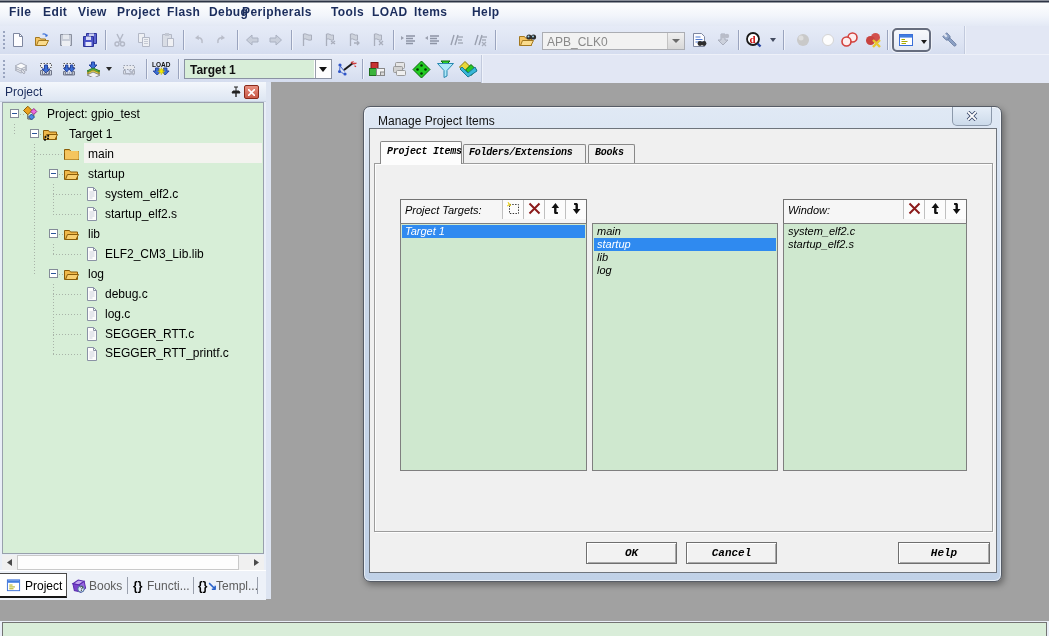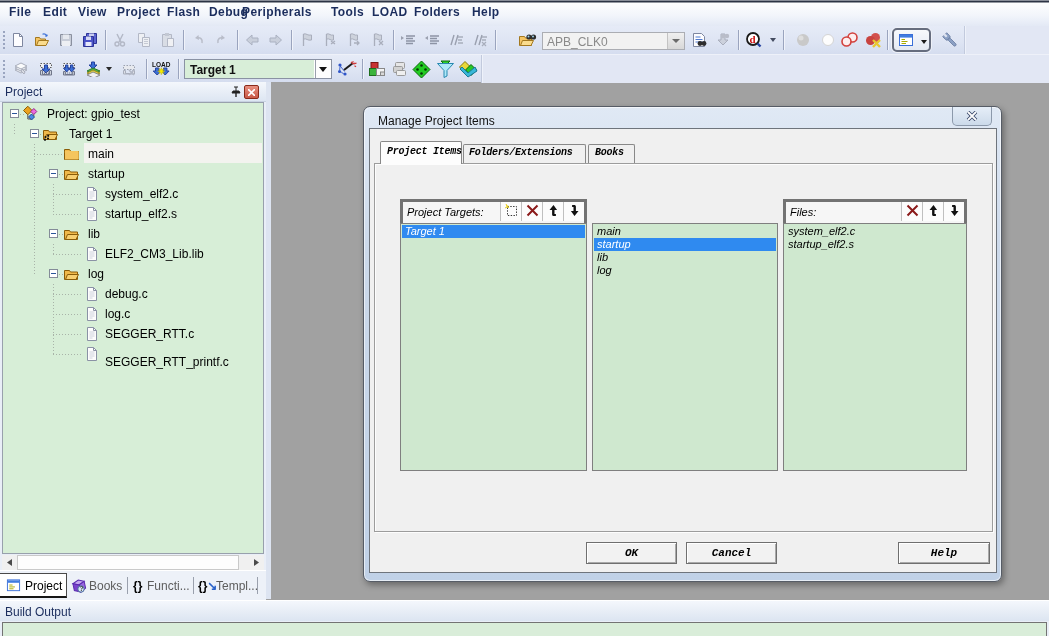--- a/index.html
+++ b/index.html
@@ -75,21 +75,21 @@
 #dlg-close { position:absolute; left:588px; top:0px; width:40px; height:19px;
   background:linear-gradient(#e6eef8,#ccdaea); border:1px solid #8c99ab; border-top:none;
   border-radius:0 0 5px 5px; }
 #dlg-close svg { display:block; margin:4px auto 0; }
 #dlg-body { position:absolute; left:5px; top:21px; width:628px; height:445px; background:#f0f0f0; border:1px solid #6e747c;font-style:italic; }
 
 
 .dtab { position:absolute; white-space:nowrap; font-family:"Liberation Mono",monospace; font-weight:700; font-size:10px; letter-spacing:-0.25px; color:#000; background:#f0f0f0; border:1px solid #888; border-bottom:none; border-radius:2px 2px 0 0; }
 #dpane { position:absolute; left:4px; top:34px; width:619px; height:369px; background:#f0f0f0; border:1px solid #9c9c9c; box-shadow:inset 1px 1px 0 #fdfdfd, 1px 1px 0 #fdfdfd; }
 
-.lblrow { position:absolute; top:70px; height:28px; background:#f6f6f6; border:3px solid #737373; }
+.lblrow { position:absolute; top:70px; height:28px; background:#f6f6f6; border:1px solid #737373; }
 .lblrow .t { position:absolute; left:4px; top:4px; font-size:11px; color:#000; }
 .btnstrip { position:absolute; right:0; top:0; height:19px; background:#fcfcfc; display:flex; }
 .sbt { width:21px; height:19px; border-left:1px solid #c0c0c0; position:relative; }
 .sbt svg { display:block; margin:2px auto 0; }
 .list { position:absolute; top:94px; height:248px; background:#cfe8cf; border:1px solid #7f7f7f; }
 .li { position:absolute; left:1px; right:1px; height:13px; font-size:11px; color:#000; padding-left:3px; line-height:13px; white-space:nowrap; }
 .li.sel { background:#2f8af0; color:#fff; }
 
 .pbtn { position:absolute; background:#f2f2f2; border:1px solid #6f6f6f;
   box-shadow:inset 1px 1px 0 #ffffff, inset -1px -1px 0 #a9a9a9;
@@ -103,21 +103,21 @@
   <div id="menubar" class="abs">
     <span class="menu-item" style="left:9px">File</span>
     <span class="menu-item" style="left:43px">Edit</span>
     <span class="menu-item" style="left:78px">View</span>
     <span class="menu-item" style="left:117px">Project</span>
     <span class="menu-item" style="left:167px">Flash</span>
     <span class="menu-item" style="left:209px">Debug</span>
     <span class="menu-item" style="left:242px">Peripherals</span>
     <span class="menu-item" style="left:331px">Tools</span>
     <span class="menu-item" style="left:372px">LOAD</span>
-    <span class="menu-item" style="left:414px">Folders</span>
+    <span class="menu-item" style="left:414px">Items</span>
     <span class="menu-item" style="left:472px">Help</span>
   </div>
 
   <div id="toolbar1" class="abs toolbar">
     <div class="grip"></div>
     <div class="ico" style="left:10px">
         <svg viewBox="0 0 16 16">
           <path d="M3.5 1.5h6l3 3v10h-9z" fill="#fdfdff" stroke="#7e87a0"></path>
           <path d="M9.5 1.5v3h3" fill="none" stroke="#7e87a0"></path>
         </svg>
@@ -592,21 +592,21 @@
         </div>
       <span class="titext" style="left:102px; top:224px">SEGGER_RTT.c</span>
 
       <div class="ticon" style="left:81px; top:243px">
           <svg viewBox="0 0 16 16">
             <path d="M3.5 1.5h6l3 3v10h-9z" fill="#fdfdfd" stroke="#8a92a5"></path>
             <path d="M9.5 1.5v3h3" fill="none" stroke="#8a92a5"></path>
             <path d="M5.5 6h5M5.5 8h5M5.5 10h5M5.5 12h3" stroke="#c2c8d4" stroke-width="0.8"></path>
           </svg>
         </div>
-      <span class="titext" style="left:102px; top:252px">SEGGER_RTT_printf.c</span>
+      <span class="titext" style="left:102px; top:243px">SEGGER_RTT_printf.c</span>
     </div>
     <div id="hscroll" class="abs">
       <div class="sbtn" style="left:0">
           <svg width="5" height="7" viewBox="0 0 5 7">
             <path d="M5 0v7L0 3.5z" fill="#4a4a4a"></path>
           </svg>
         </div>
       <div id="hthumb"></div>
       <div class="sbtn" style="right:0">
           <svg width="5" height="7" viewBox="0 0 5 7">
@@ -680,21 +680,21 @@
               </svg>
             </div>
           <div class="sbt">
               <svg width="13" height="13" viewBox="0 0 13 13">
                 <path d="M6.5 12l4-5H7.9V2.5c0-1-.8-1.5-1.8-1.5h-2v2h1.4V7H2.9z" fill="#111"></path>
               </svg>
             </div>
         </div>
       </div>
       <div class="lblrow" style="left:413px; width:184px;">
-          <span class="t">Files:</span>
+          <span class="t">Window:</span>
         <div class="btnstrip">
           <div class="sbt">
               <svg width="13" height="13" viewBox="0 0 13 13">
                 <path d="M1.5 1.5L11.5 11.5M11.5 1.5L1.5 11.5" stroke="#8b1a1a" stroke-width="2"></path>
               </svg>
             </div>
           <div class="sbt">
               <svg width="13" height="13" viewBox="0 0 13 13">
                 <path d="M6.5 1L2.5 6h2.6v4.5c0 1 .8 1.5 1.8 1.5h2v-2h-1.4V6h2.6z" fill="#111"></path>
               </svg>
@@ -721,20 +721,17 @@
         <div class="li" style="top:14px">startup_elf2.s</div>
       </div>
 
 
       <div class="pbtn mono" style="left:216px; top:413px; width:91px; height:22px; padding-top:4px;">OK</div>
       <div class="pbtn mono" style="left:316px; top:413px; width:91px; height:22px; padding-top:4px;">Cancel</div>
       <div class="pbtn mono" style="left:528px; top:413px; width:92px; height:22px; padding-top:4px;">Help</div>
     </div>
   </div>
 
-  <div id="bhead" class="abs">
-      <span class="t">Build Output</span>
-    </div>
   <div id="bbody" class="abs">
       <div id="bbox"></div>
     </div>
 
 </div>
 
 </body></html>

